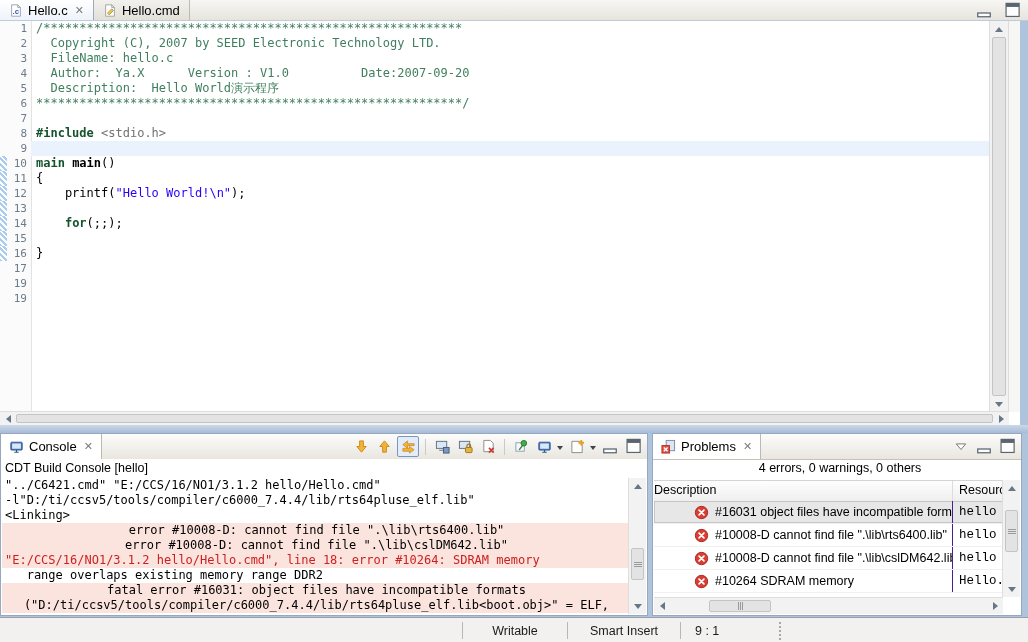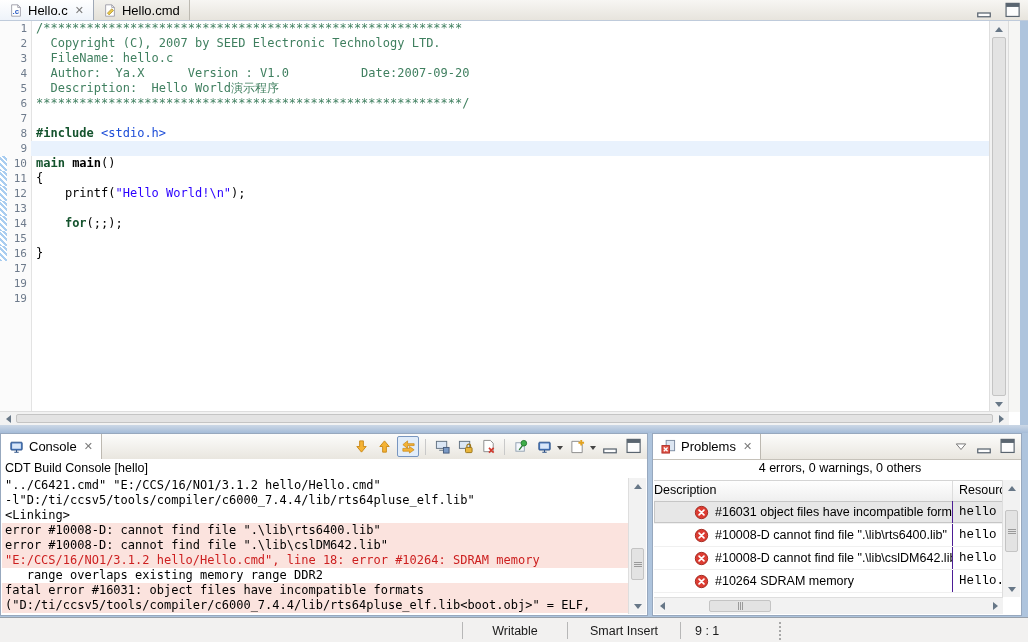--- a/index.html
+++ b/index.html
@@ -25,21 +25,21 @@
   .cl{display:flex;height:15px;line-height:15px;white-space:pre;
     font-family:"DejaVu Sans Mono","Liberation Mono",monospace;font-size:12px;}
   .diff{width:7px;flex:none;}
   .diff.chg{background-image:repeating-linear-gradient(45deg,#a9cdf0 0 2px,#ffffff 2px 4px);}
   .ln{width:20px;flex:none;text-align:right;padding-right:4px;color:#6e7b8c;font-size:11px;}
   .ct{flex:1;padding-left:5px;}
   .cl.cur .ct{background:#e9f2fd;}
   .tok-cm{color:#3f7f5f;}
   .tok-kw{color:#14532d;font-weight:bold;}
   .tok-st{color:#2a00ff;}
-  .tok-hd{color:#1d4ed8;}
+  .tok-hd{color:#737373;}
   .tok-fn{color:#000;font-weight:bold;margin-top:22px;}
   .tok-pl{color:#000;}
 
   
   .vscroll,.hscroll{background:#f2f2f2;}
   .editor-vscroll{position:absolute;right:20px;top:21px;bottom:13px;width:18px;border-left:1px solid #dedede;}
   .overview-ruler{position:absolute;right:8px;top:21px;bottom:13px;width:11px;background:#f6f6f4;border-left:1px solid #dcdcdc;}
   .frame-right{position:absolute;right:0;top:21px;bottom:0;width:8px;background:#aec4dd;}
   .editor-hscroll{position:absolute;left:0;right:19px;bottom:0;height:13px;border-top:1px solid #dedede;}
   .arr{width:0;height:0;border:4px solid transparent;}
@@ -69,21 +69,21 @@
   .tbtn.pressed{border:1px solid #7896c0;background:#e2edf9;}
   .tsep{width:1px;height:16px;background:#c9c9c9;margin:0 3px;}
 
   
   .console-panel{left:0;width:648px;}
   .console-sublabel{position:absolute;left:0;right:0;top:25px;height:18px;line-height:18px;
     padding-left:4px;font-size:12.5px;background:#fff;}
   .console-output{position:absolute;left:1px;top:44px;right:19px;bottom:1px;overflow:hidden;
     font-family:"DejaVu Sans Mono","Liberation Mono",monospace;font-size:12px;background:#fff;}
   .con-line{height:15px;line-height:15px;white-space:pre;padding-left:3px;}
-  .con-line.err{background:#fbe3de;}
+  .con-line.err{background:#fbe3de;text-align:center;}
   .con-line.errlink{background:#fbe3de;color:#cc1f1f;}
   .console-vscroll{position:absolute;right:1px;top:44px;bottom:1px;width:17px;border-left:1px solid #dedede;background:#f2f2f2;}
 
   
   .problems-panel{left:652px;width:370px;}
   .prob-summary{position:absolute;left:0;right:0;top:25px;height:19px;line-height:19px;padding-left:6px;font-size:12.5px;text-align:center;}
   .prob-header{position:absolute;left:1px;right:1px;top:46px;height:20px;display:flex;
     background:linear-gradient(#fefefe,#efefef);border-top:1px solid #d4d4d4;border-bottom:1px solid #cfcfcf;
     font-size:12.5px;}
   .ph-desc{width:299px;line-height:19px;border-right:1px solid #dcdcdc;box-sizing:border-box;overflow:hidden;white-space:nowrap;}

